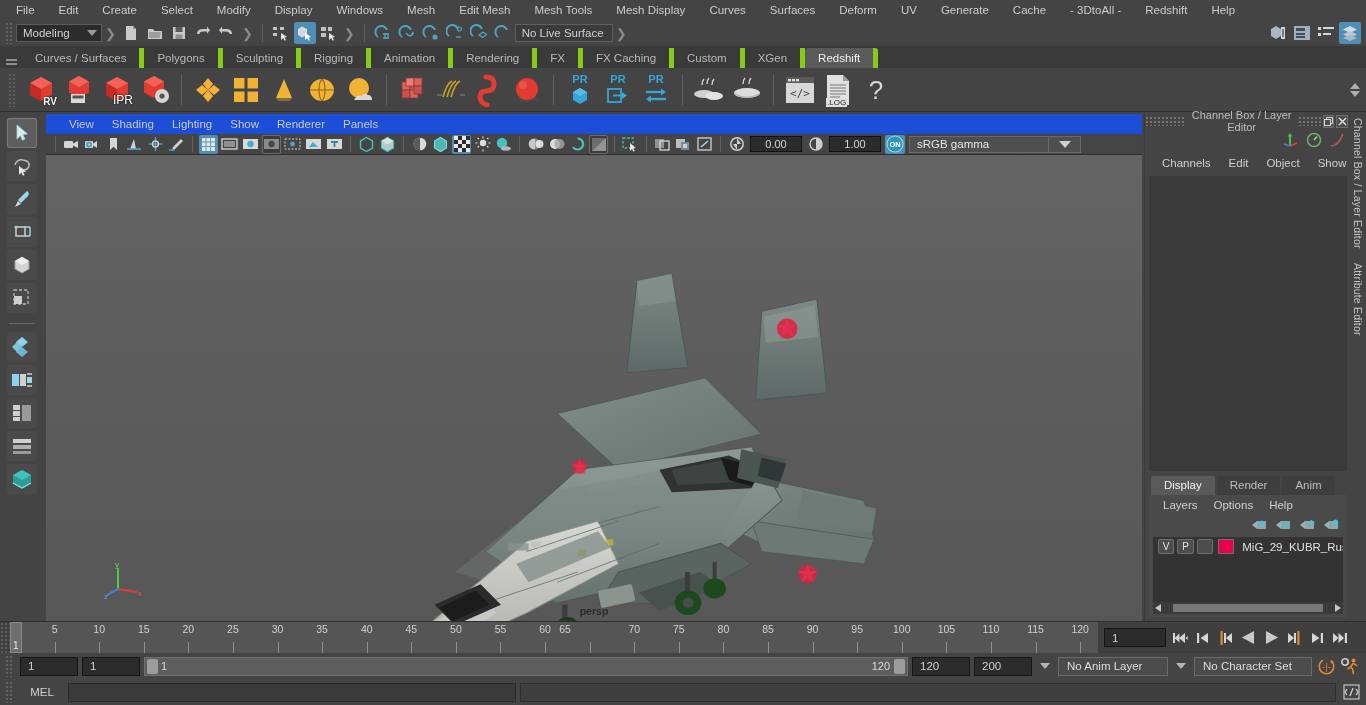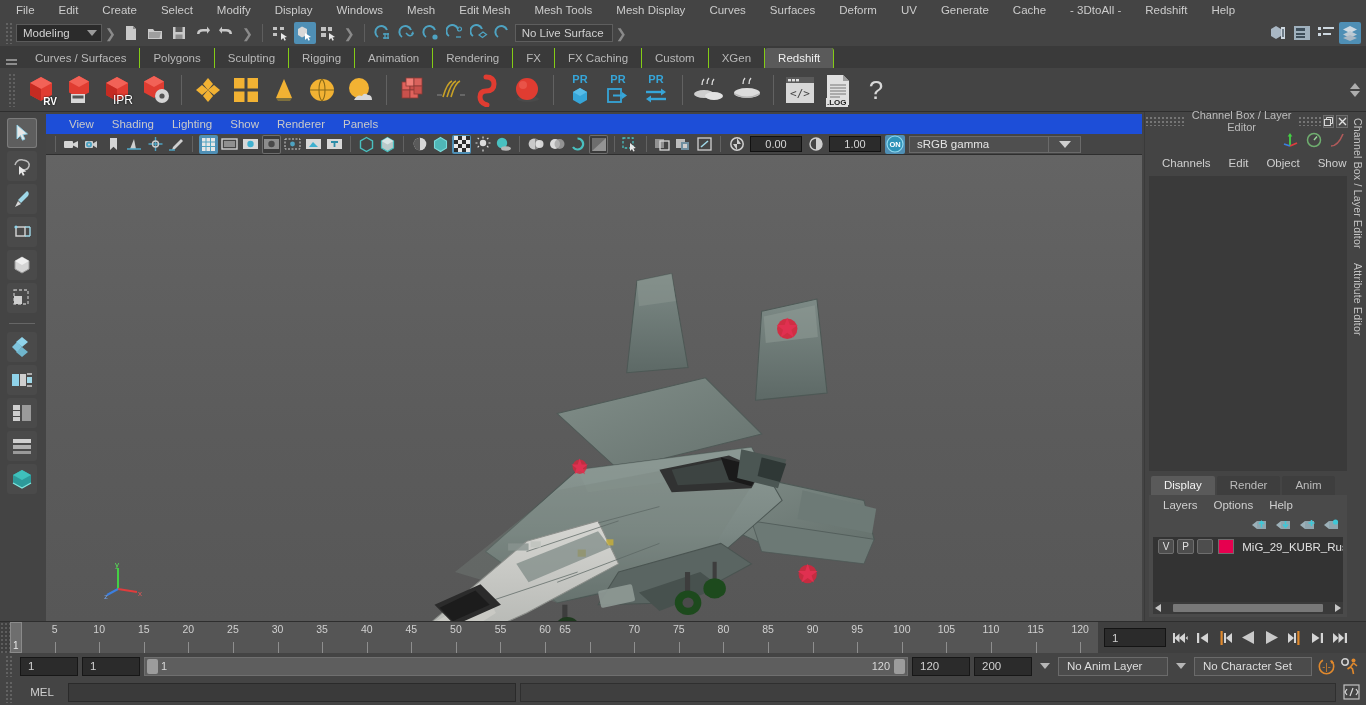--- a/index.html
+++ b/index.html
@@ -29,21 +29,21 @@
   .sbtn.on { background:#4f8fb5; }
   .livesurface { width:98px; height:18px; background:#3b3b3b; border:1px solid #5e5e5e; color:#cfcfcf;
       font-size:11.5px; display:flex; align-items:center; padding-left:6px; }
   .status-right { margin-left:auto; display:flex; align-items:center; padding-right:4px; }
 
   
   .shelftabs { height:22px; background:#3a3a3a; display:flex; align-items:flex-end; flex:0 0 22px; padding-left:4px; }
   .shelftabs .tabgrip { width:14px; height:16px; display:flex; align-items:center; justify-content:center; margin-right:4px; }
   .tabgrip i { display:block; width:11px; height:2px; background:#8d8d8d; box-shadow:0 4px 0 #8d8d8d; }
   .shelftab { height:20px; line-height:20px; padding:0 13px; font-size:11.5px; color:#b9b9b9; background:#3a3a3a;
-      border-right:1px solid #84cc16; white-space:nowrap;text-align:center; }
+      border-right:5px solid #84cc16; white-space:nowrap;text-align:center; }
   .shelftab.active { background:#5a5a5a; color:#f0f0f0; border-radius:3px 3px 0 0; }
   .shelfbar { height:44px; background:#444444; display:flex; align-items:center; flex:0 0 44px; padding-left:8px; border-bottom:1px solid #2e2e2e;}
   .shelfgrip { width:8px; height:34px; margin-right:6px; background:
       radial-gradient(circle, #6a6a6a 0.8px, transparent 1px) 0 0/4px 4px; opacity:.75; }
   .shelf-icon { width:36px; height:36px; margin:0 1px; display:flex; align-items:center; justify-content:center; position:relative; }
   .shelf-sep { width:1px; height:30px; background:#626262; margin:0 7px; }
   .shelf-scroll { margin-left:auto; display:flex; flex-direction:column; justify-content:center; padding-right:6px; gap:2px;}
   .shelf-scroll .ar { width:0;height:0;border-left:5px solid transparent;border-right:5px solid transparent; }
   .shelf-scroll .up { border-bottom:6px solid #aeaeae; }
   .shelf-scroll .dn { border-top:6px solid #aeaeae; }
@@ -493,21 +493,21 @@
         </svg>
     </div>
     <div class="shelf-icon">
       <svg width="30" height="32" viewBox="0 0 30 32">
           <path d="M4 1h16l6 6v24H4z" fill="#e0e0e0"></path>
           <path d="M20 1v6h6z" fill="#9c9c9c"></path>
           <g stroke="#777" stroke-width="1.2">
             <path d="M7 11h16M7 14h16M7 17h16M7 20h16M7 23h10"></path>
           </g>
         </svg>
-      <span style="position:absolute;bottom:1px;left:6px;font-size:8px;font-weight:bold;color:#222;background:#e0e0e0;padding:0 1px;">.LOG</span>
+      <span style="position:absolute;bottom:1px;left:6px;font-size:8px;font-weight:normal;color:#222;background:#e0e0e0;padding:0 1px;">.LOG</span>
     </div>
     <div class="shelf-icon">
       <span style="font-size:26px;color:#d8d8d8;line-height:1;">?</span>
     </div>
 
     <div class="shelf-scroll">
       <i class="ar up"></i>
       <i class="ar dn"></i>
     </div>
   </div>
@@ -923,20 +923,21 @@
         
         <svg class="axis-gizmo" viewBox="0 0 40 40">
           <line x1="14" y1="30" x2="14" y2="9" stroke="#44d044" stroke-width="2"></line>
           <line x1="14" y1="30" x2="33" y2="33" stroke="#e03c3c" stroke-width="2"></line>
           <line x1="14" y1="30" x2="3" y2="36" stroke="#3c7fe0" stroke-width="2"></line>
           <text x="11" y="8" font-size="8" fill="#58e058" font-family="sans-serif">y</text>
           <text x="34" y="37" font-size="8" fill="#e05858" font-family="sans-serif">x</text>
           <text x="0" y="40" font-size="8" fill="#6fa0e8" font-family="sans-serif">z</text>
         </svg>
 
+        <div class="persp-label">persp</div>
       </div>
     </div>
 
     <div class="rightpanel">
       <div style="display:flex; flex:1 1 auto; min-height:0;">
         <div style="flex:1 1 auto; display:flex; flex-direction:column; min-width:0;">
           <div class="rp-title">
             <div class="rp-dots"></div>
             <span style="flex:1 1 auto; text-align:center;">Channel Box / Layer Editor</span>
             <div class="rp-dots" style="width:26px"></div>

